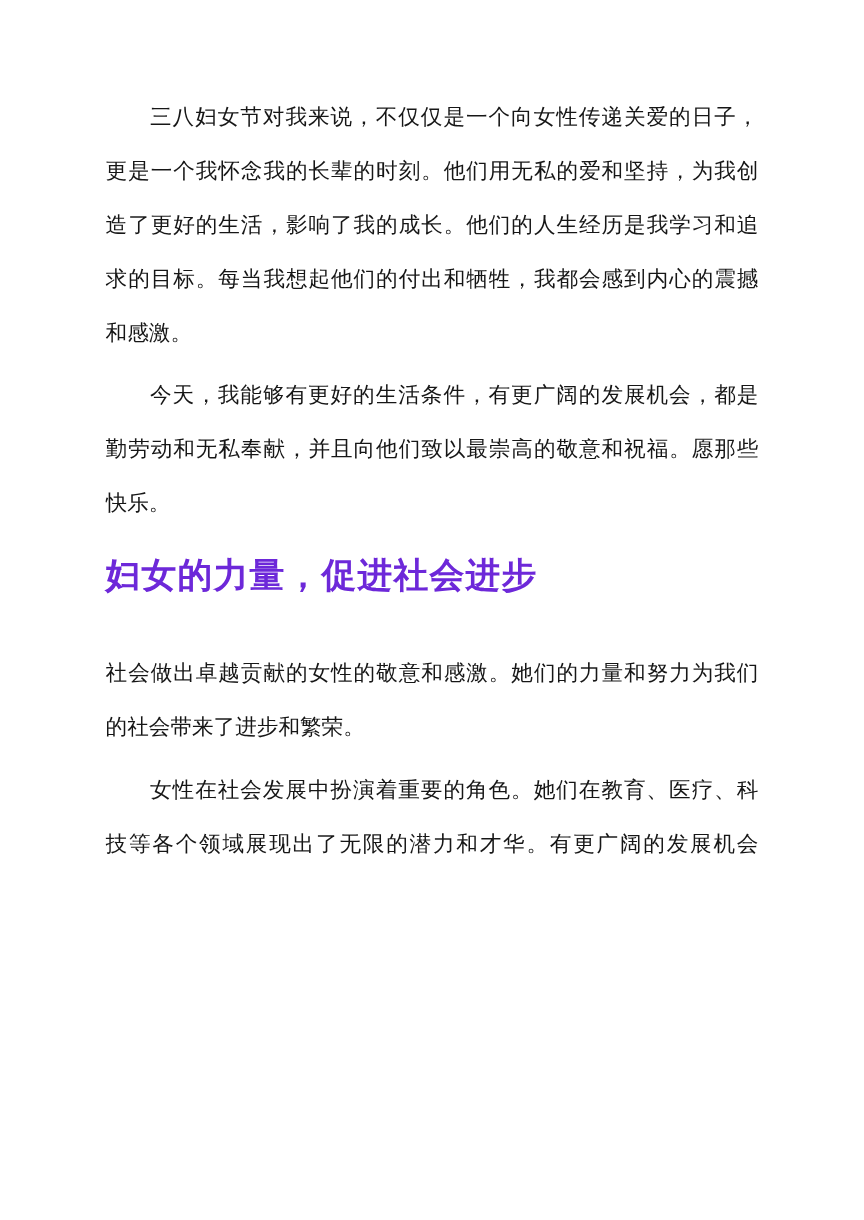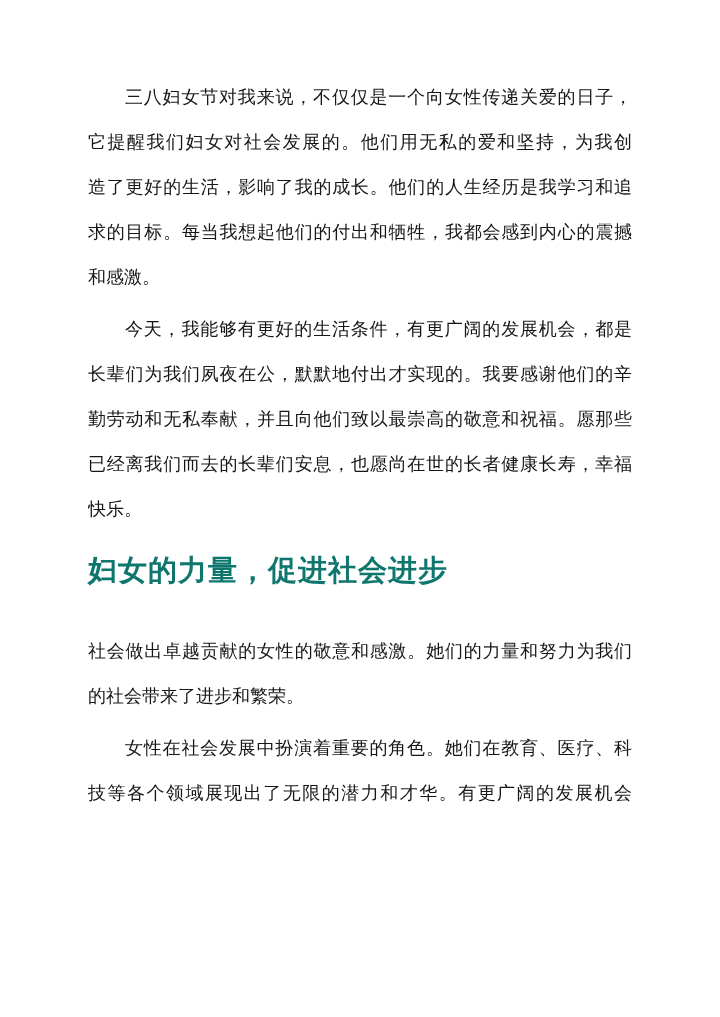--- a/index.html
+++ b/index.html
@@ -37,43 +37,41 @@
   }
   .line.final {
     text-align: right;
     text-align-last: left;
   }
   .heading {
     margin: 18px 0 39px 0;
     padding: 0;
     font-size: 29px;
     font-weight: 700;
-    color: #0f766e;
+    color: #6d28d9;
     line-height: 40px;
     letter-spacing: 1px;
   }
 </style>
 </head>
 <body>
 
 <div class="page">
 
   <p class="para">
     <span class="line indent">三八妇女节对我来说，不仅仅是一个向女性传递关爱的日子，</span>
-    <span class="line">它提醒我们妇女对社会发展的。他们用无私的爱和坚持，为我创</span>
+    <span class="line">更是一个我怀念我的长辈的时刻。他们用无私的爱和坚持，为我创</span>
     <span class="line">造了更好的生活，影响了我的成长。他们的人生经历是我学习和追</span>
     <span class="line">求的目标。每当我想起他们的付出和牺牲，我都会感到内心的震撼</span>
     <span class="line final">和感激。</span>
   </p>
 
   <p class="para">
     <span class="line indent">今天，我能够有更好的生活条件，有更广阔的发展机会，都是</span>
-    <span class="line">长辈们为我们夙夜在公，默默地付出才实现的。我要感谢他们的辛</span>
     <span class="line">勤劳动和无私奉献，并且向他们致以最崇高的敬意和祝福。愿那些</span>
-    <span class="line">已经离我们而去的长辈们安息，也愿尚在世的长者健康长寿，幸福</span>
     <span class="line final">快乐。</span>
   </p>
 
   <h1 class="heading">妇女的力量，促进社会进步</h1>
 
   <p class="para">
     <span class="line">社会做出卓越贡献的女性的敬意和感激。她们的力量和努力为我们</span>
     <span class="line final">的社会带来了进步和繁荣。</span>
   </p>
 

